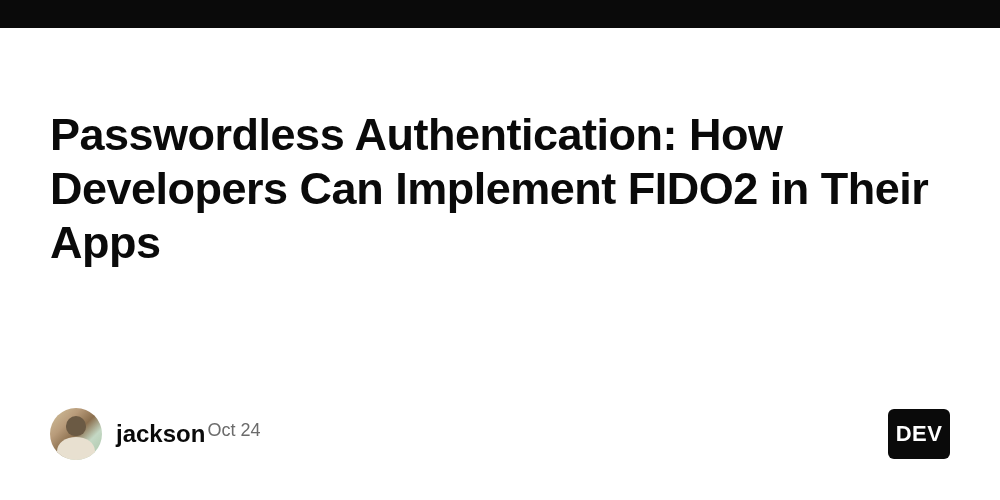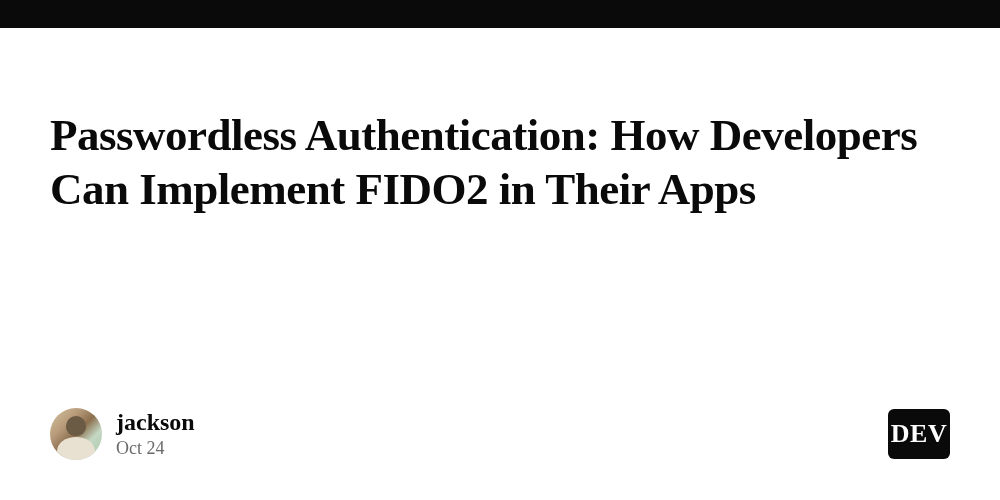--- a/index.html
+++ b/index.html
@@ -1,19 +1,18 @@
 <!DOCTYPE html>
 <html><head>
   <meta charset="utf-8">
   <style>
     * {
       margin: 0;
       padding: 0;
       box-sizing: border-box;
-      font-family: Liberation Serif, serif;
     }
     body {
       width: 1000px;
       height: 500px;
       font-family: -apple-system, BlinkMacSystemFont, 'Segoe UI', Helvetica, Arial, sans-serif;
       background: #ffffff;
       overflow: hidden;
     }
     .top-bar {
       width: 100%;
@@ -69,21 +68,21 @@
       bottom: -5px;
       left: 50%;
       transform: translateX(-50%);
       width: 38px;
       height: 28px;
       background: #e8e0d0;
       border-radius: 50% 50% 0 0;
     }
     .author-info {
       display: flex;
-      flex-direction: column;
+      flex-direction: row;
       gap: 2px;
     }
     .author-name {
       font-size: 24px;
       font-weight: 700;
       color: #0a0a0a;
     }
     .post-date {
       font-size: 18px;
       color: #6b6b6b;
@@ -92,21 +91,21 @@
     .dev-badge {
       width: 62px;
       height: 50px;
       background: #0a0a0a;
       border-radius: 6px;
       display: flex;
       align-items: center;
       justify-content: center;
       color: #ffffff;
       font-weight: 900;
-      font-size: 26px;
+      font-size: 22px;
       letter-spacing: 0.5px;
       font-family: Arial, sans-serif;
     }
   </style>
 </head>
 <body>
 
 <div class="top-bar"></div>
 
 <div class="content">

